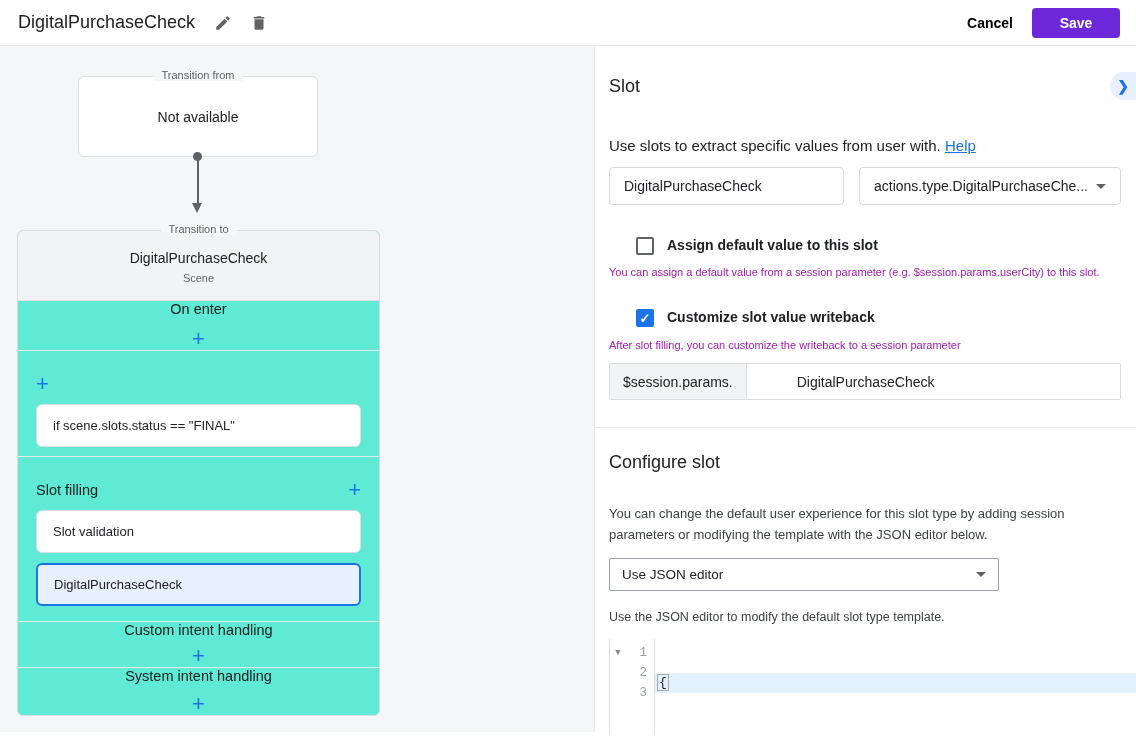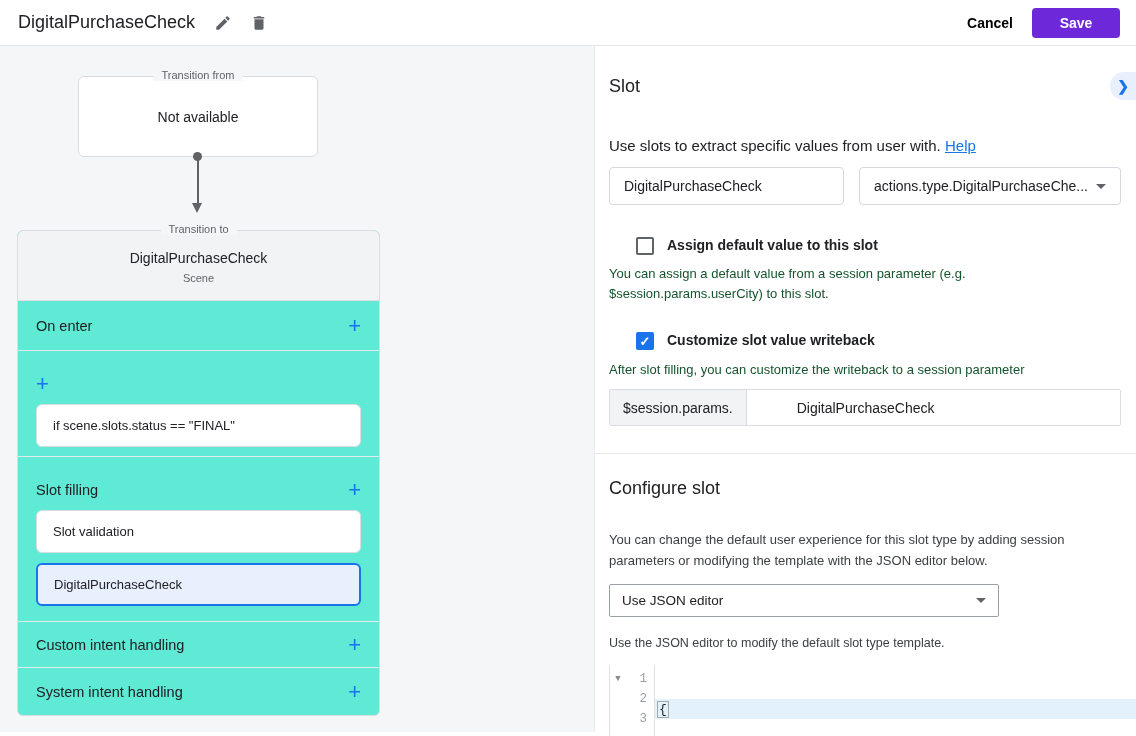--- a/index.html
+++ b/index.html
@@ -36,21 +36,21 @@
     border-left:5.5px solid transparent; border-right:5.5px solid transparent;
     border-top:10px solid #5f6368; }
 
   .scene-card { position:absolute; left:17px; top:184px; width:363px;
     background:#5eead4; border:1px solid #dadce0; border-radius:6px; }
   .scene-card-header { height:70px; background:#f1f3f4; border-bottom:1px solid #e0e0e0;
     border-radius:5px 5px 0 0; text-align:center; padding-top:19px; }
   .scene-card-title { font-size:14px; color:#202124; }
   .scene-card-sub { font-size:11px; color:#5f6368; margin-top:6px; }
 
-  .card-row { border-bottom:1px solid #e6e8ea; position:relative; }
+  .card-row { border-bottom:1px solid #e6e8ea; position:relative;flex-direction:column; }
   .card-row:last-child { border-bottom:none; }
   .row-simple { display:flex; align-items:center; padding:0 18px; }
   .row-label { font-size:14.5px; color:#202124; flex:1; }
   .plus-btn { color:#1a73e8; font-size:22px; font-weight:300; background:none; border:none;
     cursor:pointer; line-height:1; padding:0; font-family:inherit; }
   .row-on-enter { height:50px; }
   .row-condition { height:106px; padding:22px 18px 0; }
   .row-condition .label-line, .row-slot .label-line { display:flex; align-items:center; }
   .field-box { margin-top:9px; height:43px; border:1px solid #dadce0; border-radius:6px;
     background:#fff; display:flex; align-items:center; padding:0 16px; font-size:13px; color:#202124; }
@@ -80,21 +80,21 @@
 
   .check-row { display:flex; align-items:flex-start; gap:13px; cursor:pointer;padding-left:27px; }
   .check-row-1 { margin-top:32px; }
   .check-row-2 { margin-top:28px; }
   .checkbox { width:18px; height:18px; border-radius:2px; flex:none; }
   .checkbox.unchecked { border:2px solid #5f6368; background:#fff; }
   .checkbox.checked { background:#1a73e8; color:#fff; display:flex; align-items:center;
     justify-content:center; font-size:13px; font-weight:700; }
   .checkbox.checked::after { content:"✓"; }
   .check-label { font-size:14px; font-weight:700; color:#202124; }
-  .desc-text { font-size:13px; color:#14532d; line-height:1.55; margin-top:8px; }
+  .desc-text { font-size:11px; color:#a21caf; line-height:1.55; margin-top:8px; }
   .desc-1 { margin-top:9px; max-width:527px; }
   .desc-2 { margin-top:10px; }
 
   .writeback-field { margin-top:9px; height:37px; border:1px solid #dadce0; border-radius:2px;
     display:flex; align-items:stretch; overflow:hidden;gap:36px; }
   .writeback-prefix { background:#f1f3f4; border-right:1px solid #dadce0; display:flex;
     align-items:center; padding:0 13px; font-size:14px; color:#202124; flex:none; }
   .writeback-value { flex:1; display:flex; align-items:center; padding:0 14px; font-size:14px; }
 
   .panel-divider { border:none; border-top:1px solid #e8eaed; margin:27px -15px 0 -14px; }

